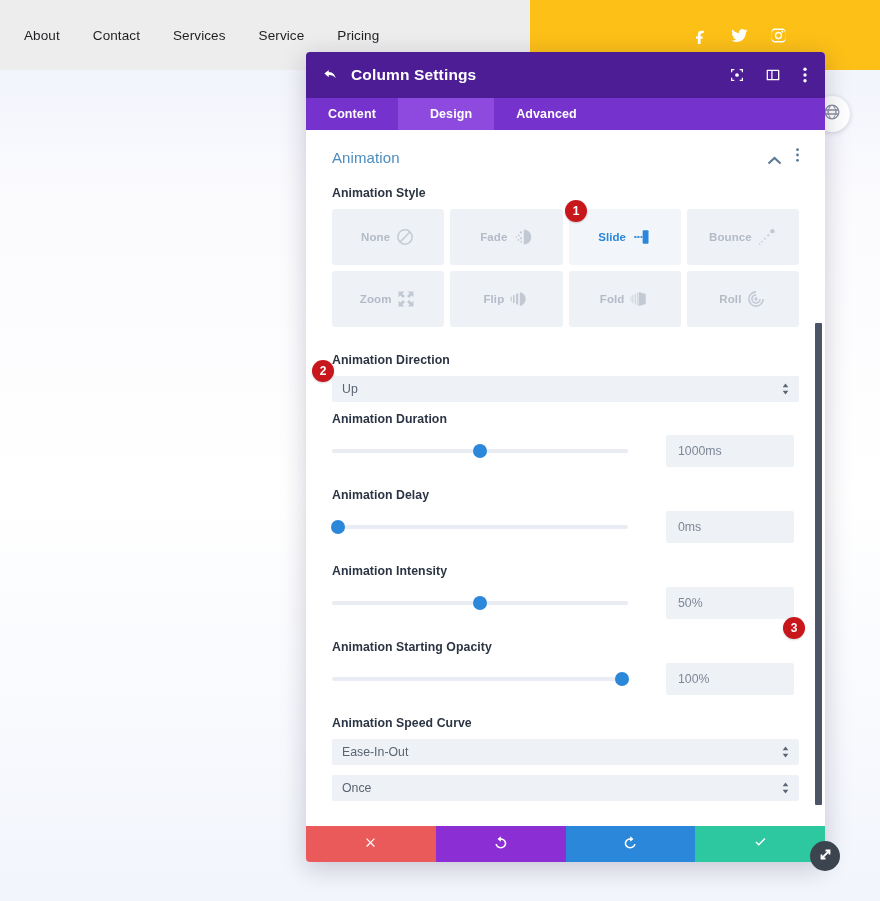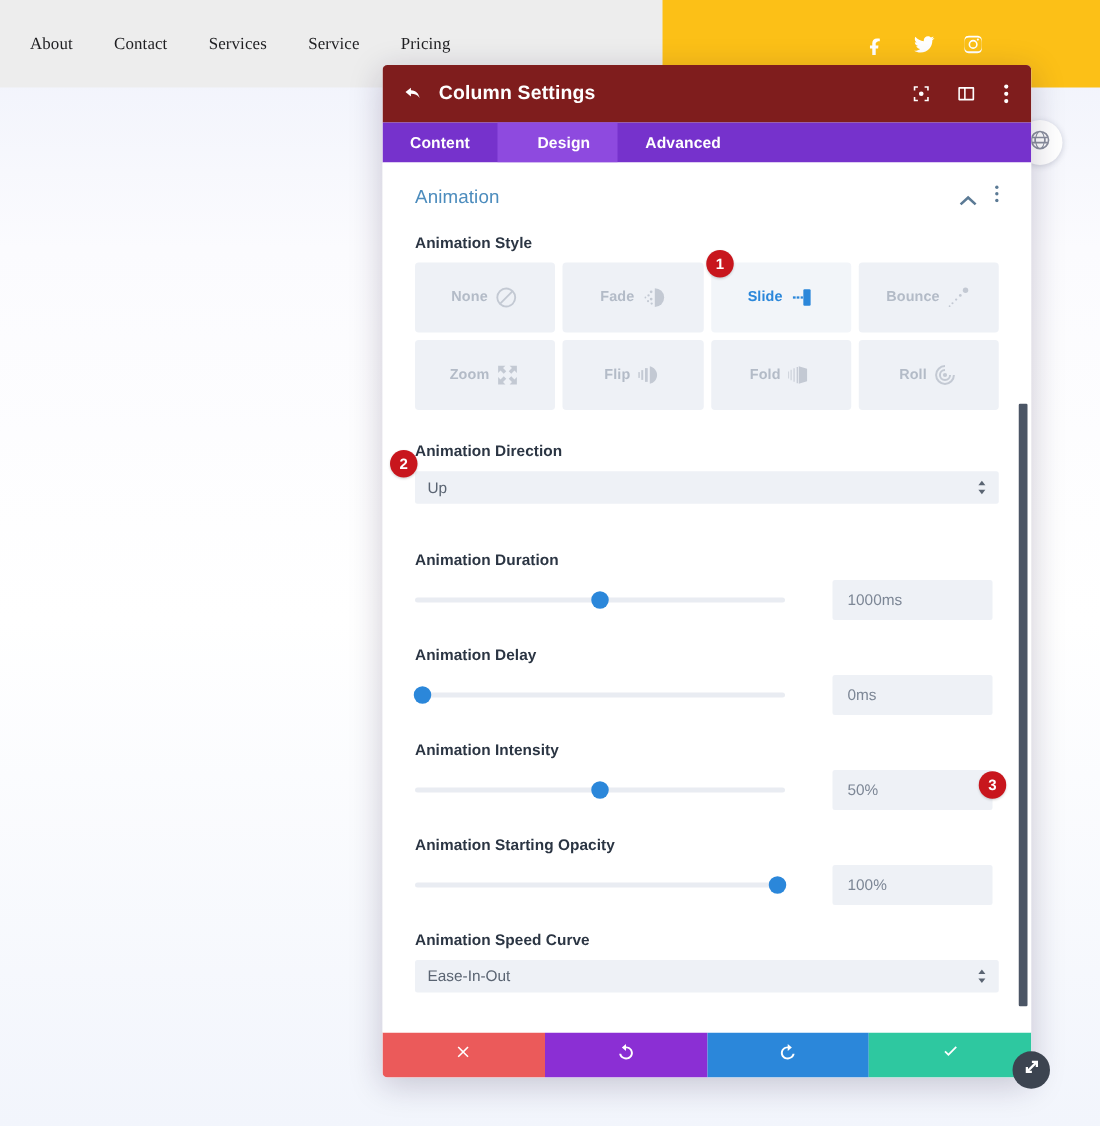--- a/index.html
+++ b/index.html
@@ -14,21 +14,21 @@
   }
 
   
   #page-nav {
     position: absolute; top: 0; left: 0; width: 530px; height: 70px;
     background: #ededed;
     display: flex; align-items: center; padding-left: 24px; gap: 33px;
   }
   .nav-link {
     font-size: 13.5px; color: #1f1f22; letter-spacing: .1px;
-    cursor: pointer; white-space: nowrap; font-family: Liberation Serif, serif;
+    cursor: pointer; white-space: nowrap;
   }
   #page-social {
     position: absolute; top: 0; left: 530px; width: 350px; height: 70px;
     background: #fcc017;
     display: flex; align-items: center; justify-content: flex-start;
     gap: 22px; padding-left: 162px;
   }
   .social-ic { width: 17px; height: 17px; display: block; }
   .social-ic svg { width: 100%; height: 100%; fill: #fff; }
 
@@ -54,21 +54,21 @@
   
   #modal {
     position: absolute; left: 306px; top: 52px;
     width: 519px; height: 810px;
     background: #fff; border-radius: 4px;
     box-shadow: 0 6px 26px rgba(30,20,60,.22);
     display: flex; flex-direction: column; overflow: hidden;
     z-index: 5;
   }
   #modal-header {
-    height: 46px; background: #7f1d1d;
+    height: 46px; background: #4c1d95;
     display: flex; align-items: center; padding: 0 14px 0 16px; flex: none; justify-content: space-between;
   }
   #back-arrow { width: 17px; height: 17px; margin-right: 12px; }
   #back-arrow svg { width: 100%; height: 100%; fill: #fff; }
   #modal-title {
     color: #fff; font-size: 15.5px; font-weight: bold; letter-spacing: .15px;
     flex: 1;
   }
   .hdr-ic { width: 16px; height: 16px; margin-left: 20px; }
   .hdr-ic svg { width: 100%; height: 100%; fill: #fff; }
@@ -123,21 +123,21 @@
   .style-cell.active .style-name { color: #2b87da; }
   .style-ic { width: 20px; height: 20px; }
   .style-ic svg { width: 100%; height: 100%; fill: #c3c9d3; }
   .style-cell.active .style-ic svg { fill: #2b87da; }
 
   
   .select-box {
     height: 26px; background: #eef1f6; border-radius: 2px;
     display: flex; align-items: center; padding: 0 10px;
     font-size: 12.3px; color: #5a6472; cursor: pointer;
-    margin-bottom: 38px; position: relative;
+    margin-bottom: 10px; position: relative;
   }
   .select-box span.val { flex: 1; }
   .updown { width: 7px; height: 12px; }
   .updown svg { width: 100%; height: 100%; fill: #5a6472; }
 
   
   .slider-row {
     display: flex; align-items: center; margin-bottom: 21px; position: relative;
   }
   .slider-track-wrap {

